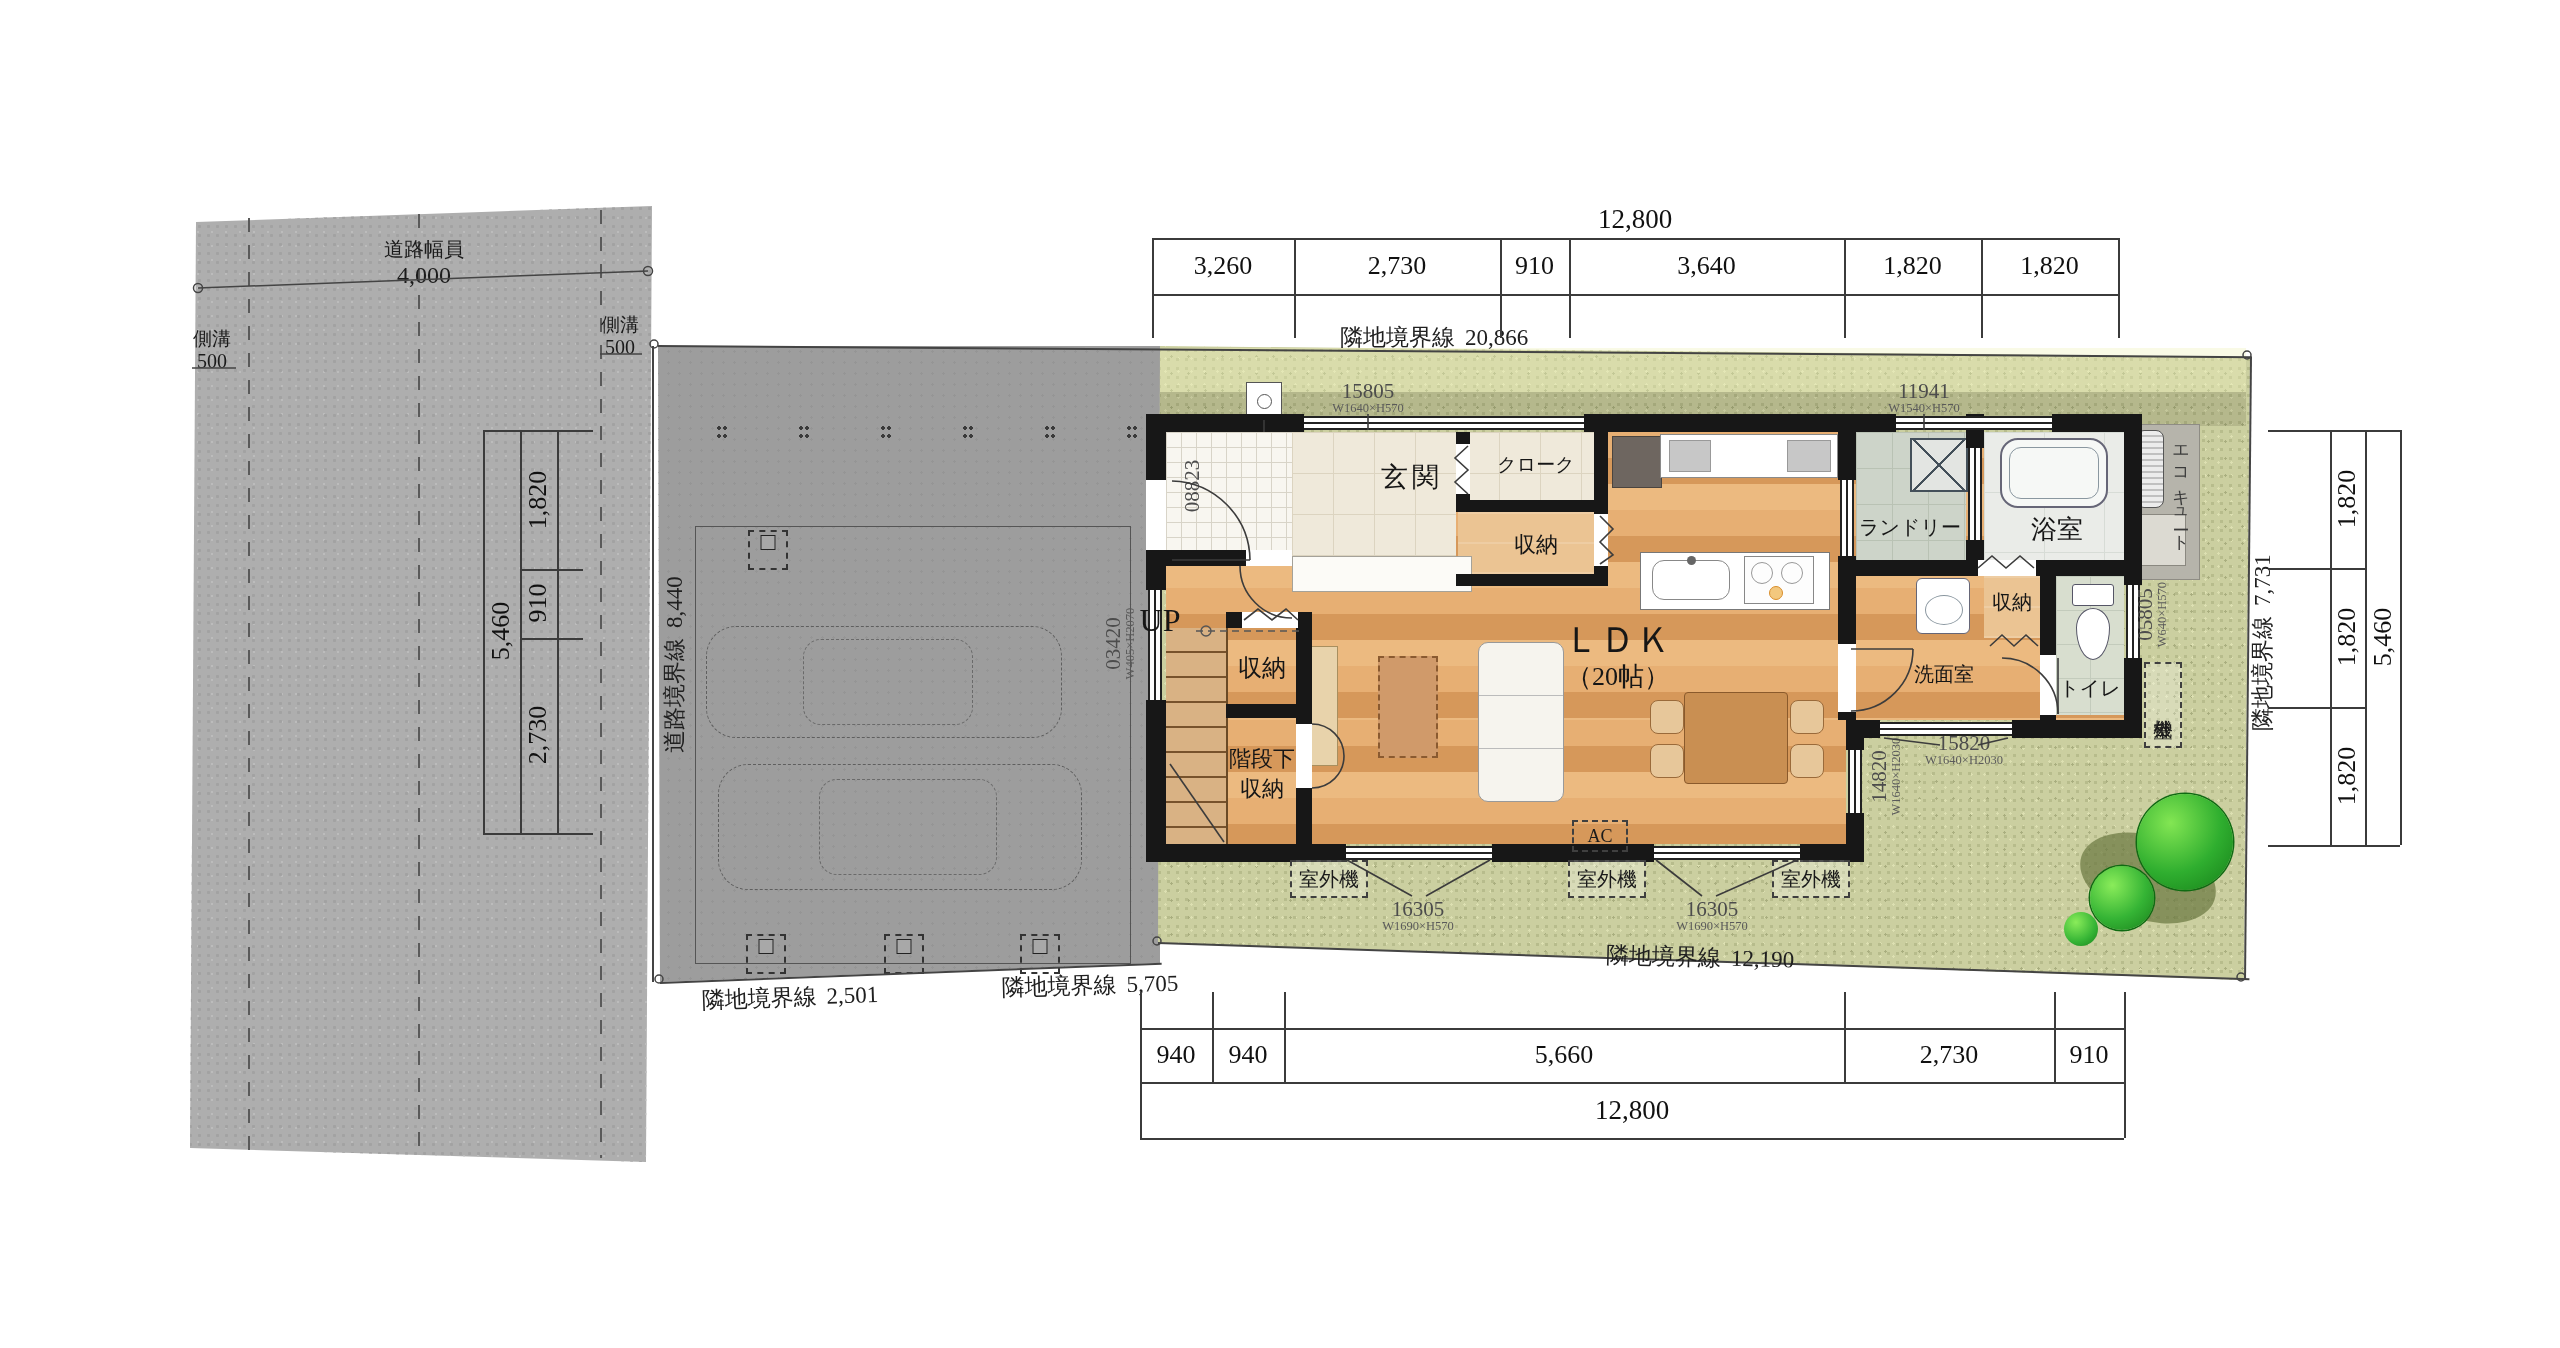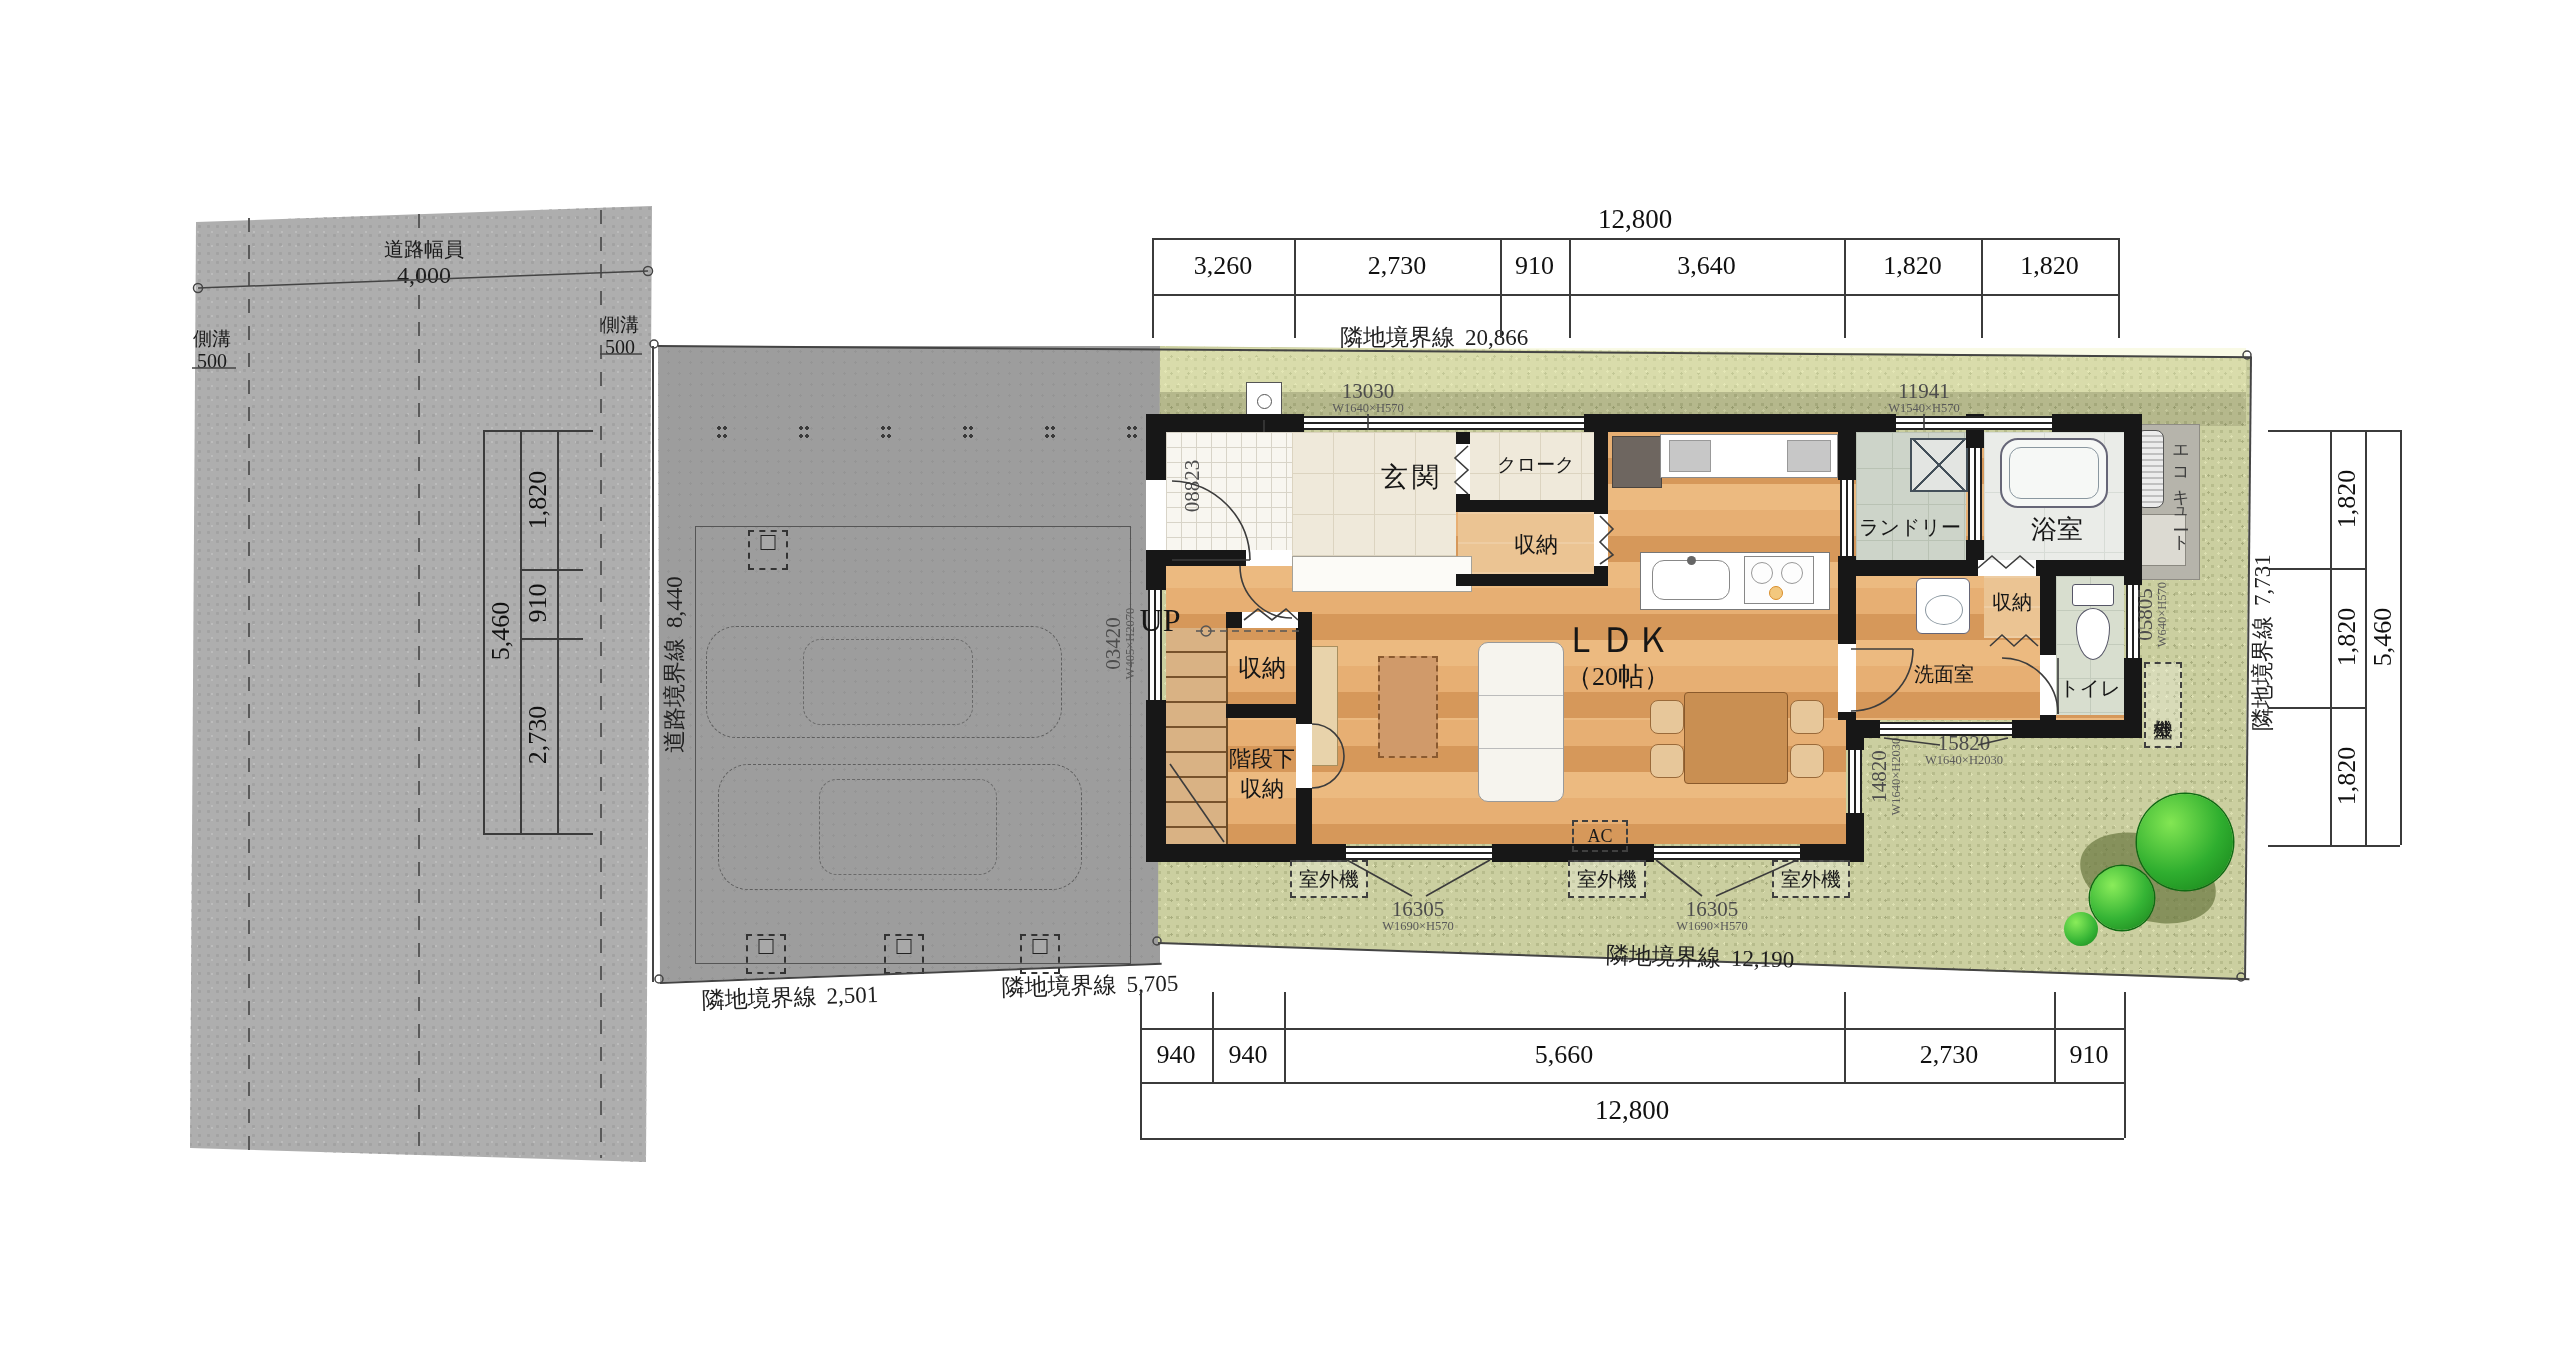--- a/index.html
+++ b/index.html
@@ -312,21 +312,21 @@
       <span>室外機</span>
     </div>
   <div class="abs dash c" style="left:1772px;top:860px;width:78px;height:38px;font-size:20px;background:rgba(255,255,255,.25)">
       <span>室外機</span>
     </div>
   <div class="abs dash c vert" style="left:2144px;top:662px;width:38px;height:86px;font-size:19px;background:rgba(255,255,255,.25)">
       <span>室外機</span>
     </div>
 
   <div class="codeblk" style="left:1298px;top:380px;width:140px">
-    <span class="cd">13030</span>
+    <span class="cd">15805</span>
       <span class="sz">W1640×H570</span>
   </div>
   <div class="codeblk" style="left:1854px;top:380px;width:140px">
     <span class="cd">11941</span>
       <span class="sz">W1540×H570</span>
   </div>
   <div class="codeblk" style="left:1348px;top:898px;width:140px">
     <span class="cd">16305</span>
       <span class="sz">W1690×H570</span>
   </div>

